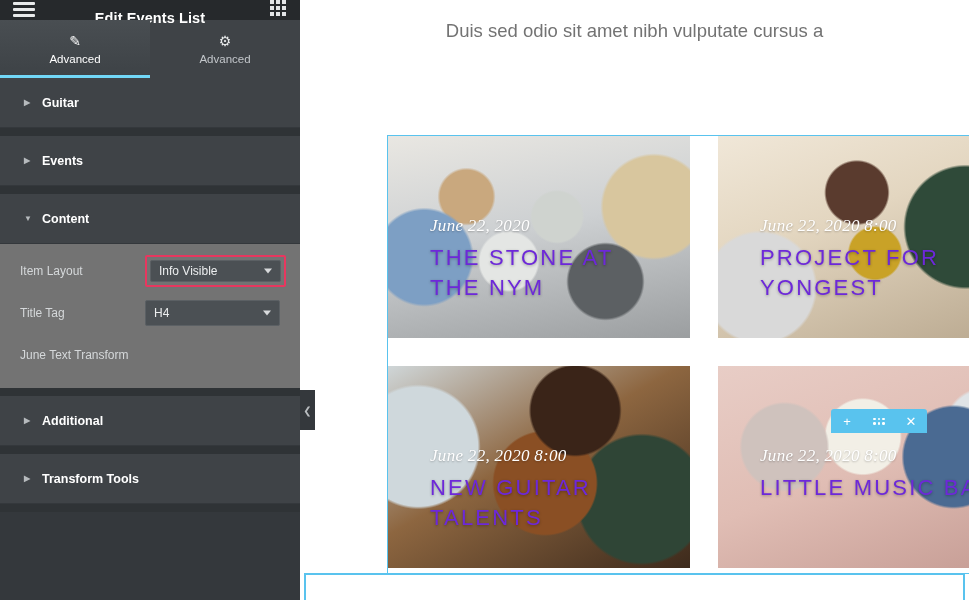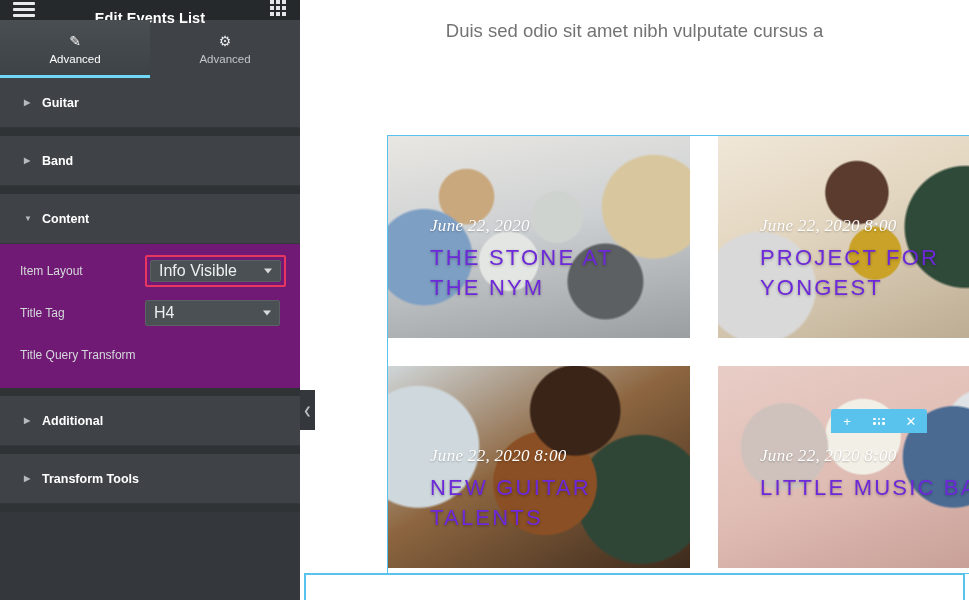--- a/index.html
+++ b/index.html
@@ -102,35 +102,35 @@
   }
   .section-head .caret {
     width: 14px;
     font-size: 8px;
     color: #b6babd;
     margin-right: 4px;
     line-height: 1;
   }
   .section-head.open { background: #3f4347; }
 
-  .section-body { background: #701a75; padding: 14px 20px 18px 20px; box-sizing:border-box; }
+  .section-body { background: #737373; padding: 14px 20px 18px 20px; box-sizing:border-box; }
   .field { display: flex; align-items: center; height: 26px; margin-bottom: 16px; }
   .field:last-child { margin-bottom: 2px; }
   .field-label { color: #d5d8da; font-size: 12px; width: 125px; flex: 0 0 125px; }
   .select {
     position: relative;
     width: 135px; height: 26px;
     background: #4b5054;
     border: 1px solid #5b6064;
     border-radius: 2px;
     box-sizing: border-box;
     display: flex; align-items: center;
     padding: 0 8px;
     color: #eceeef;
-    font-size: 16px;
+    font-size: 12px;
     cursor: pointer;
   }
   .select .arrow {
     position: absolute; right: 8px; top: 50%;
     transform: translateY(-50%);
     width: 0; height: 0;
     border-left: 4.5px solid transparent;
     border-right: 4.5px solid transparent;
     border-top: 5px solid #d8dadc;
   }
@@ -342,21 +342,21 @@
     <div id="sections">
 
       <div class="section-head">
         <span class="caret">▶</span>
         <span>Guitar</span>
       </div>
       <div class="sep"></div>
 
       <div class="section-head">
         <span class="caret">▶</span>
-        <span>Band</span>
+        <span>Events</span>
       </div>
       <div class="sep"></div>
 
       <div class="section-head open">
         <span class="caret">▼</span>
         <span>Content</span>
       </div>
 
       <div class="section-body">
 
@@ -372,21 +372,21 @@
 
         <div class="field">
           <div class="field-label">Title Tag</div>
           <div class="select">
             <span>H4</span>
             <span class="arrow"></span>
           </div>
         </div>
 
         <div class="field">
-          <div class="field-label">Title Query Transform</div>
+          <div class="field-label">June Text Transform</div>
         </div>
 
       </div>
 
       <div class="sep"></div>
 
       <div class="section-head">
         <span class="caret">▶</span>
         <span>Additional</span>
       </div>

